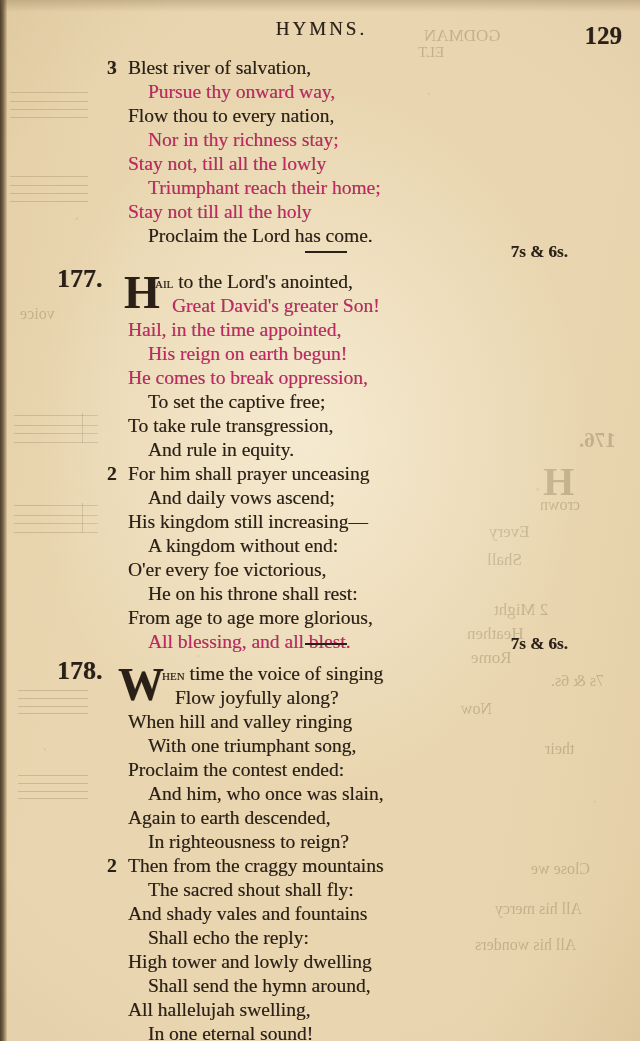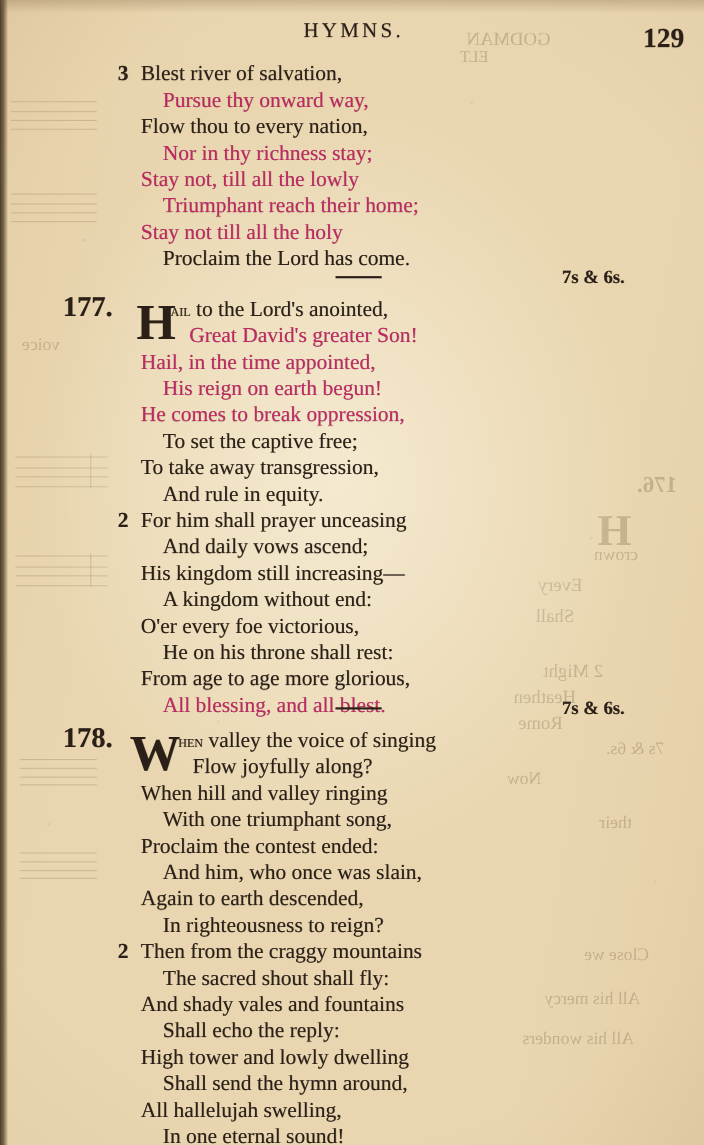--- a/index.html
+++ b/index.html
@@ -297,21 +297,21 @@
         <div class="line indent">
           <span class="txt inky faded">His reign on earth begun!</span>
         </div>
         <div class="line">
           <span class="txt inky faded">He comes to break oppression,</span>
         </div>
         <div class="line indent">
           <span class="txt inky">To set the captive free;</span>
         </div>
         <div class="line">
-          <span class="txt inky">To take away transgression,</span>
+          <span class="txt inky">To take rule transgression,</span>
         </div>
         <div class="line indent">
           <span class="txt inky">And rule in equity.</span>
         </div>
       </div>
 
       <div class="verse">
         <div class="line">
           <span class="vnum inky">2</span>
           <span class="txt inky">For him shall prayer unceasing</span>
@@ -346,21 +346,21 @@
         <span class="hymn-number inky">178.</span>
         <span class="rule-ornament"></span>
         <span class="meter-mark inky">7s &amp; 6s.</span>
       </div>
 
       <div style="position:relative; margin-top:4px;">
         <span class="dropcap inky" style="left:118px;">W</span>
 
         <div class="line dc1" style="--x:0">
           <span class="txt inky" style="left:162px;">
-            <span class="smallcaps">HEN</span><span> valley the voice of singing</span>
+            <span class="smallcaps">HEN</span><span> time the voice of singing</span>
           </span>
         </div>
         <div class="line dc2">
           <span class="txt inky" style="left:175px;">Flow joyfully along?</span>
         </div>
         <div class="line">
           <span class="txt inky">When hill and valley ringing</span>
         </div>
         <div class="line indent">
           <span class="txt inky">With one triumphant song,</span>

